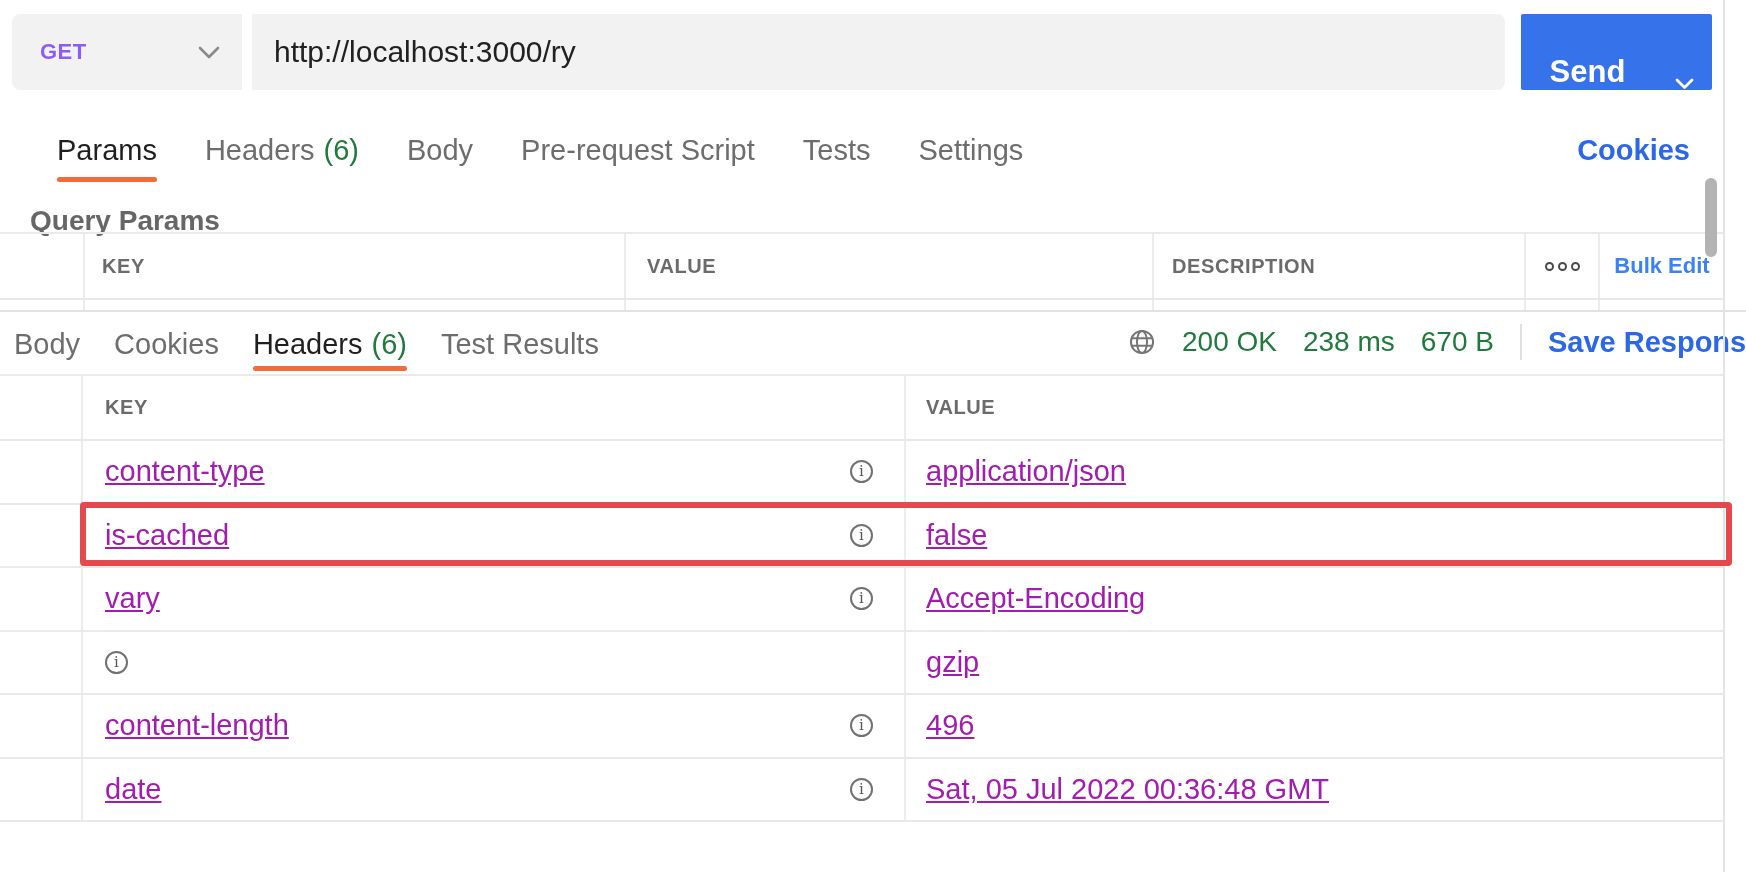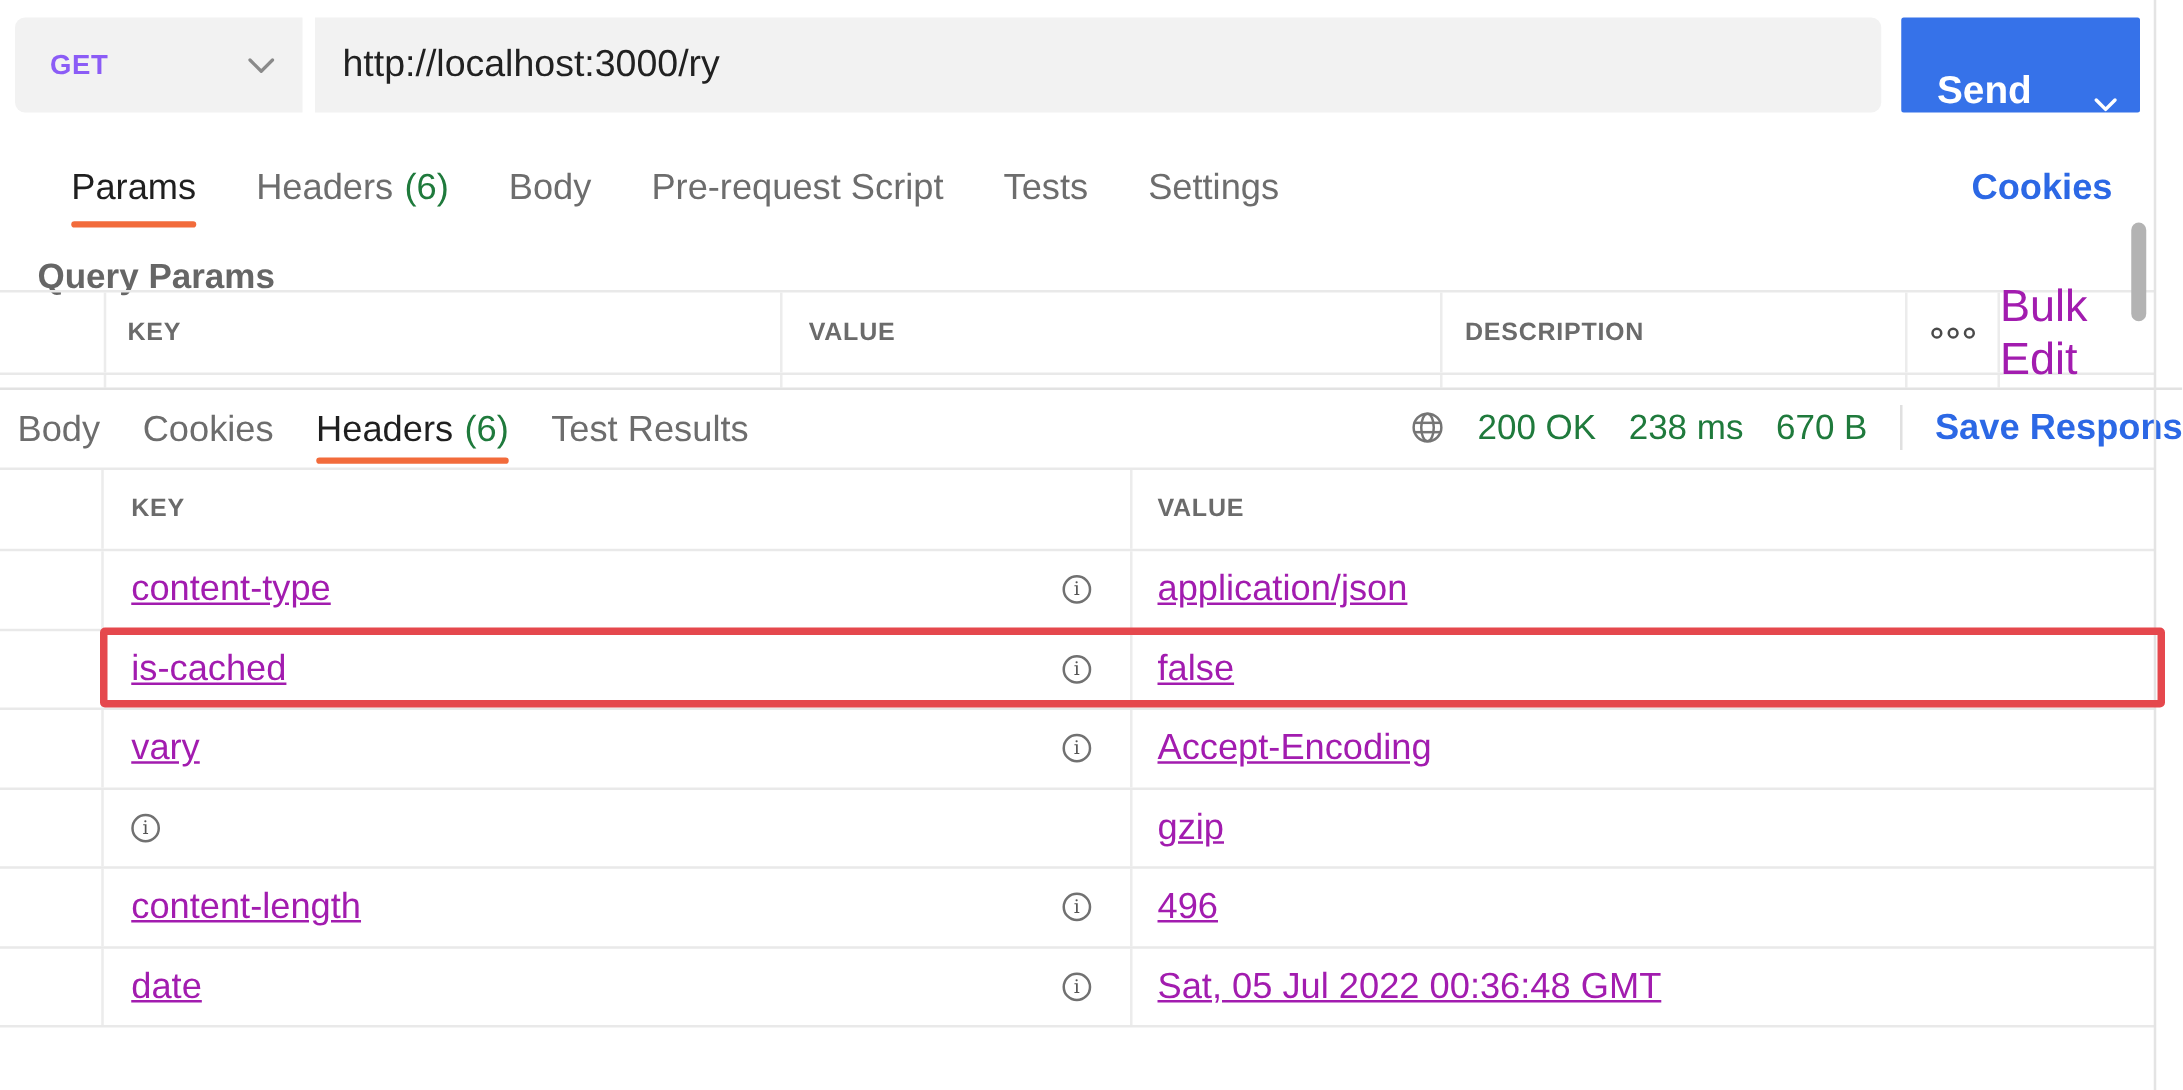--- a/index.html
+++ b/index.html
@@ -60,21 +60,21 @@
   .qp-partial{display:flex;height:10px;}
   .qp-cell{height:100%;border-right:2px solid #ececec;display:flex;align-items:center;}
   .qp-cell:last-child{border-right:none;}
   .qp-c-handle{width:85px;}
   .qp-c-key{width:541px;padding-left:17px;}
   .qp-c-value{width:528px;padding-left:21px;}
   .qp-c-desc{width:372px;padding-left:18px;}
   .qp-c-dots{width:74px;justify-content:center;}
   .qp-c-bulk{flex:1;justify-content:center;}
   .col-head{font-size:20px;font-weight:600;color:#6b6b6b;letter-spacing:.6px;}
-  .bulk-edit{font-size:36px;font-weight:400;color:#a21caf;cursor:pointer;}
+  .bulk-edit{font-size:22px;font-weight:700;color:#3b82f6;cursor:pointer;}
   .dots-icon{display:flex;gap:4px;cursor:pointer;}
   .dots-icon span{width:9px;height:9px;border:2px solid #4a4a4a;border-radius:50%;}
   .pane-divider{position:absolute;left:0;top:310px;width:1746px;height:2px;background:#e2e2e2;}
   
   .resp-tabs{
     position:absolute;left:14px;top:318px;height:53px;
     display:flex;align-items:center;gap:34px;
   }
   .status-bar{
     position:absolute;left:1128px;top:318px;height:48px;

